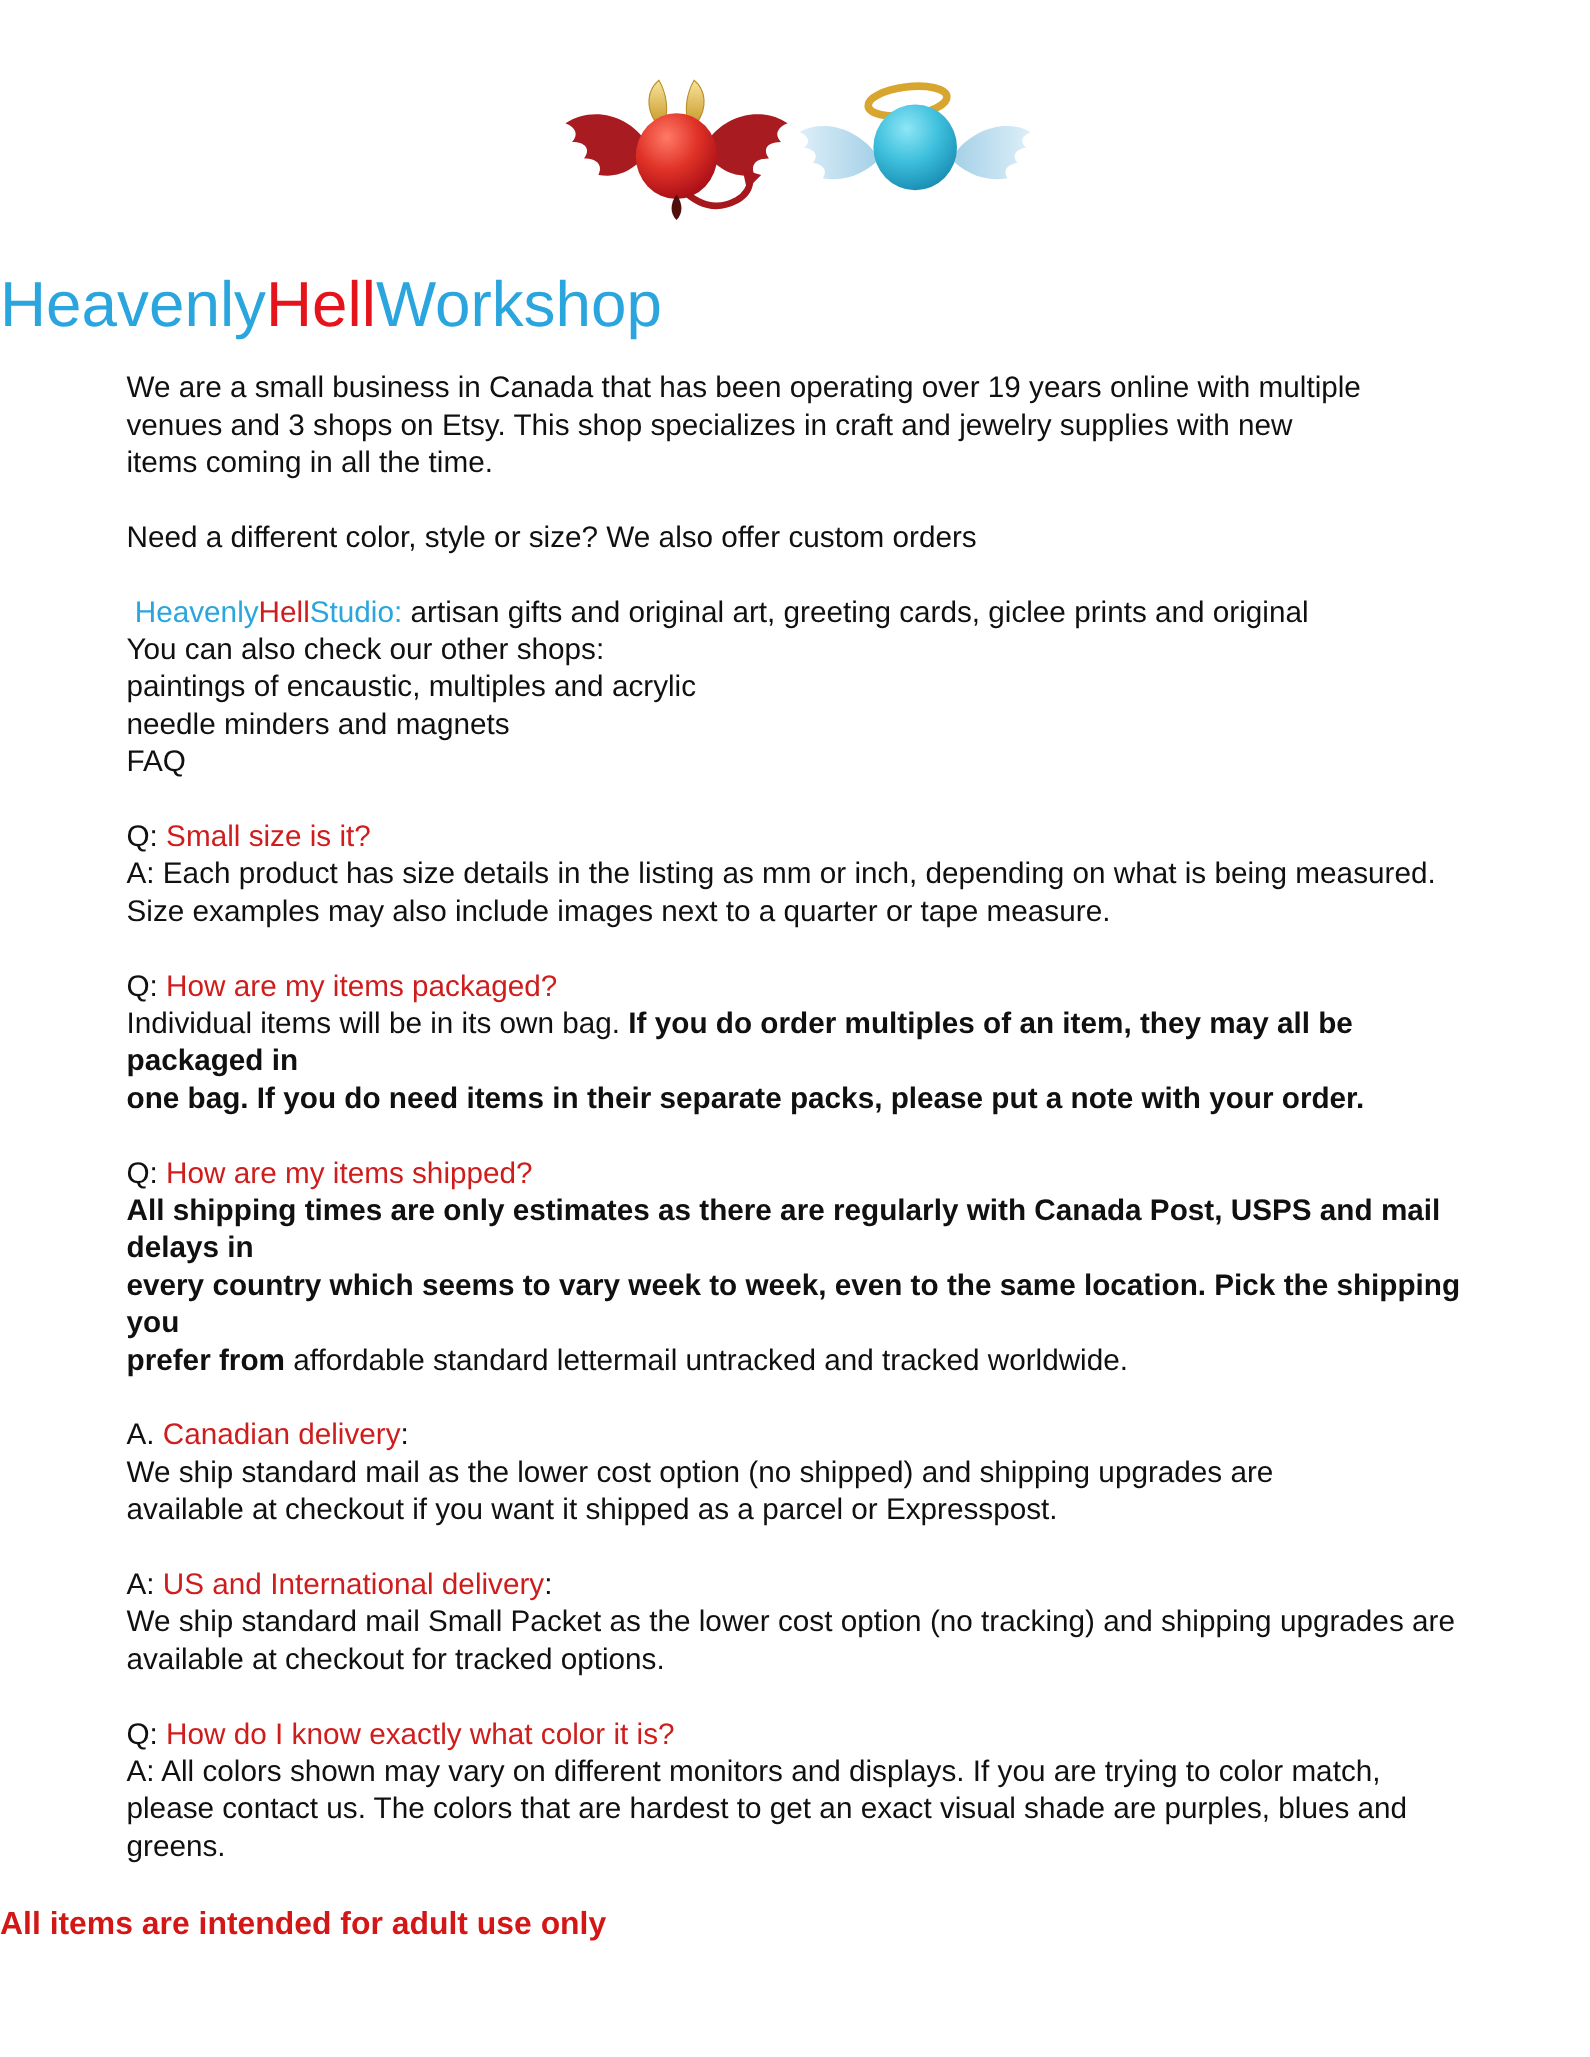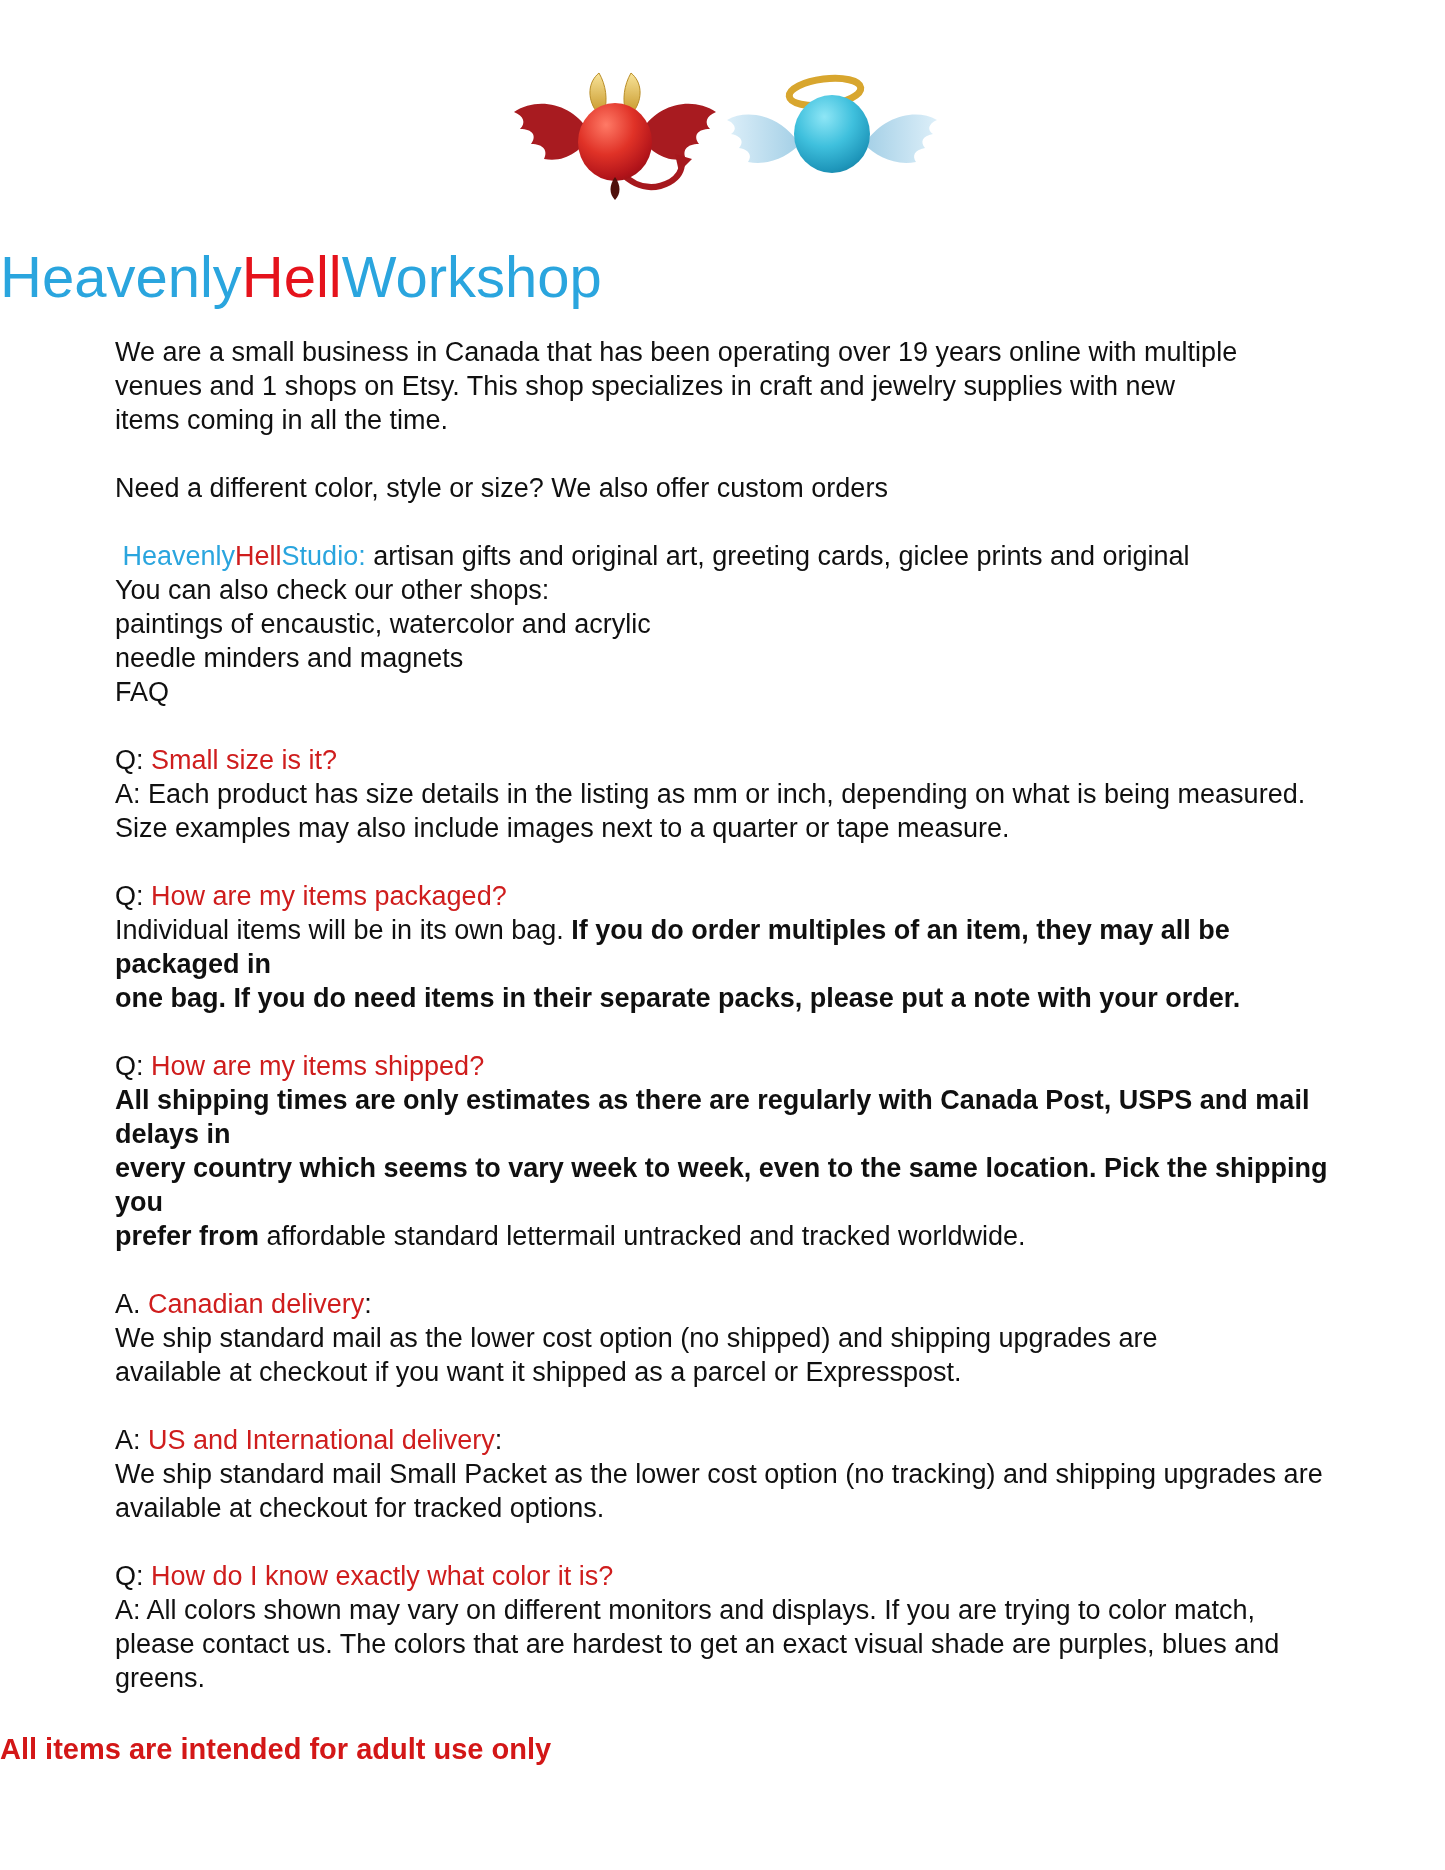--- a/index.html
+++ b/index.html
@@ -99,30 +99,30 @@
     </svg>
   </div>
 
   <div class="shop-title">
     <span class="c-b">Heavenly</span><span class="c-r">Hell</span><span class="c-b">Workshop</span>
   </div>
 
   <div class="content">
       <div class="block">
         <div class="line"><span class="c-k">We are a small business in Canada that has been operating over 19 years online with multiple</span></div>
-        <div class="line"><span class="c-k">venues and 1 shops on Etsy. This shop specializes in craft and jewelry supplies with new</span></div>
+        <div class="line"><span class="c-k">venues and 3 shops on Etsy. This shop specializes in craft and jewelry supplies with new</span></div>
         <div class="line"><span class="c-k">items coming in all the time.</span></div>
       </div>
       <div class="block">
         <div class="line"><span class="c-k">Need a different color, style or size? We also offer custom orders</span></div>
       </div>
       <div class="block">
         <div class="line"><span class="c-k"> </span><span class="c-b">Heavenly</span><span class="c-r">Hell</span><span class="c-b">Studio:</span><span class="c-k"> artisan gifts and original art, greeting cards, giclee prints and original</span></div>
         <div class="line"><span class="c-k">You can also check our other shops:</span></div>
-        <div class="line"><span class="c-k">paintings of encaustic, watercolor and acrylic</span></div>
+        <div class="line"><span class="c-k">paintings of encaustic, multiples and acrylic</span></div>
         <div class="line"><span class="c-k">needle minders and magnets</span></div>
         <div class="line"><span class="c-k">FAQ</span></div>
       </div>
       <div class="block">
         <div class="line"><span class="c-k">Q: </span><span class="c-r">Small size is it?</span></div>
         <div class="line"><span class="c-k">A: Each product has size details in the listing as mm or inch, depending on what is being measured.</span></div>
         <div class="line"><span class="c-k">Size examples may also include images next to a quarter or tape measure.</span></div>
       </div>
       <div class="block">
         <div class="line"><span class="c-k">Q: </span><span class="c-r">How are my items packaged?</span></div>

